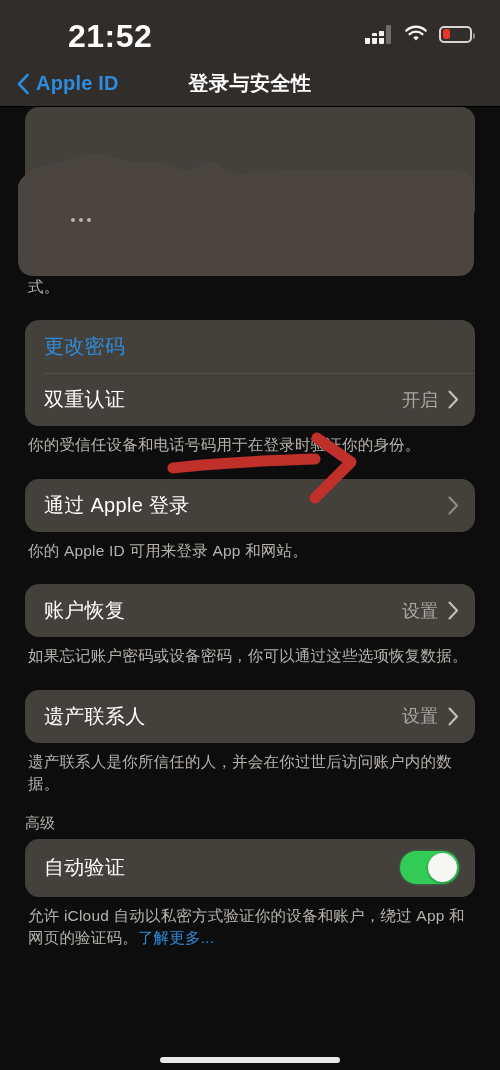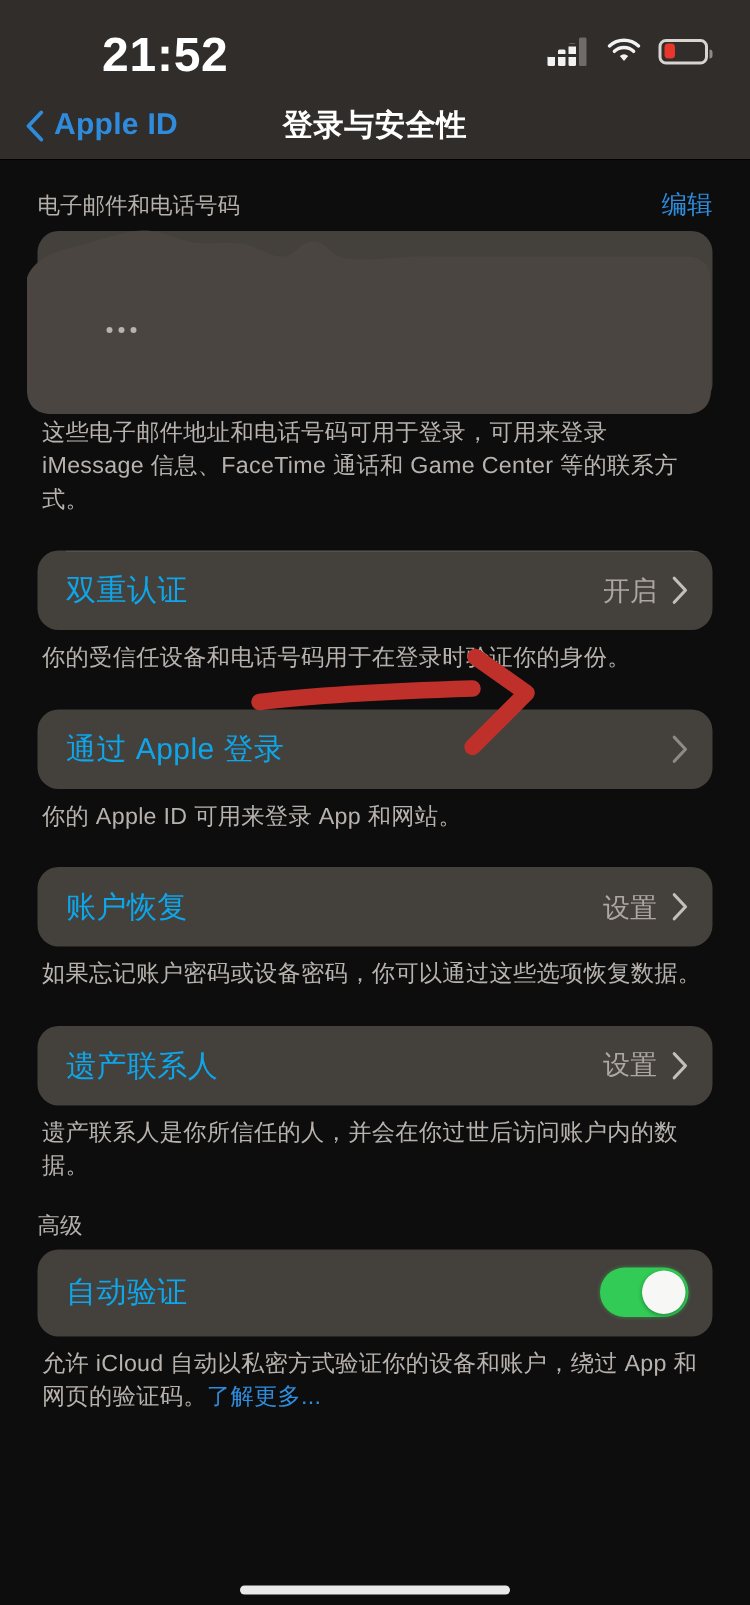--- a/index.html
+++ b/index.html
@@ -115,21 +115,21 @@
     overflow:hidden;
   }
   .row {
     position:relative;
     min-height:53px;
     display:flex; align-items:center;
     padding:0 16px 0 19px;
     cursor:pointer;
   }
   .row-label {
-    font-size:20px; color:#0ea5e9; flex:1;
+    font-size:20px; color:#ffffff; flex:1;
     letter-spacing:0.3px;
   }
   .row-label.link { color:#2f8cdd; }
   .row-value {
     font-size:18px; color:#aca7a2; margin-right:10px;
   }
   .chev { display:block; flex:none; }
   .rowsep {
     position:absolute; left:19px; right:0; top:0; height:1px;
     background:#555049;
@@ -216,32 +216,31 @@
         <path d="M11.5 3 L3 12 L11.5 21" stroke="#2f8cdd" stroke-width="2.6" fill="none" stroke-linecap="round" stroke-linejoin="round"></path>
       </svg>
       <span class="navback-label">Apple ID</span>
     </div>
     <div class="navtitle">登录与安全性</div>
     <div class="navsep"></div>
   </div>
 
   <div class="content">
 
-    <div class="group-header">
-      <span>电子邮件和电话号码</span>
-      <span class="gh-action">编辑</span>
-    </div>
     <div class="card" style="height:116px;">
       <div class="row" style="height:116px;"></div>
     </div>
     <div class="footer">这些电子邮件地址和电话号码可用于登录，可用来登录 iMessage 信息、FaceTime 通话和 Game Center 等的联系方式。</div>
 
     <div class="spacer-md"></div>
 
     <div class="card">
+      <div class="row">
+        <span class="row-label link">更改密码</span>
+      </div>
       <div class="row">
         <div class="rowsep"></div>
         <span class="row-label">双重认证</span>
         <span class="row-value">开启</span>
         <svg class="chev" width="11" height="19" viewBox="0 0 11 19">
           <path d="M1.5 1.5 L9 9.5 L1.5 17.5" stroke="#c3bfba" stroke-width="2.1" fill="none" stroke-linecap="round" stroke-linejoin="round"></path>
         </svg>
       </div>
     </div>
     <div class="footer">你的受信任设备和电话号码用于在登录时验证你的身份。</div>

